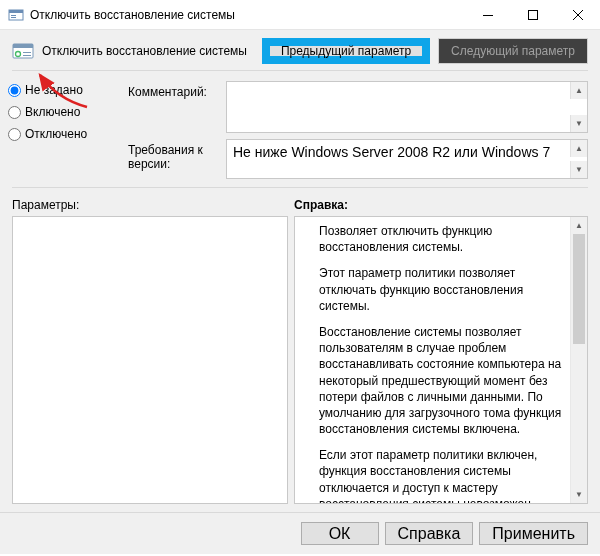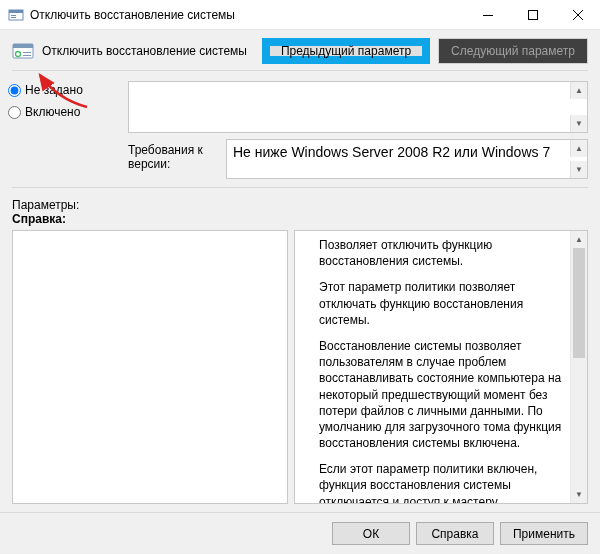--- a/index.html
+++ b/index.html
@@ -112,21 +112,20 @@
   .arrow-annot {
     position: absolute;
     left: 40px; top: 105px;
     pointer-events: none;
   }
 
   .labels-row {
     display: flex;
     padding: 10px 4px 4px 12px;
     font-size: 12px;
-    flex-direction: column;
   }
   .labels-row .left { width: 282px; }
   .labels-row .right { flex: 1; font-weight: bold; }
 
   .panes {
     display: flex;
     gap: 6px;
     padding: 0 12px;
     flex: 1;
     min-height: 0;
@@ -172,21 +171,21 @@
     align-items: center;
     justify-content: flex-end;
     padding: 0 12px;
     gap: 6px;
     margin-top: 8px;
   }
   .footer button.ftr {
     height: 23px;
     min-width: 78px;
     padding: 0 12px;
-    font-size: 12px;
+    font-size: 16px;
     border: 1px solid #adadad;
     background: #e1e1e1;
   }
 </style>
 </head>
 <body>
 
 <div class="titlebar">
   <span class="win-icon">
     <svg width="16" height="16" viewBox="0 0 16 16">
@@ -239,24 +238,29 @@
   <div class="config-area">
     <div class="radio-col">
       <label class="radio-item">
         <input type="radio" name="state" checked="" style="">
         <span>Не задано</span>
       </label>
       <label class="radio-item">
         <input type="radio" name="state" style="">
         <span>Включено</span>
       </label>
+      <label class="radio-item">
+        <input type="radio" name="state" style="">
+        <span>Отключено</span>
+      </label>
     </div>
 
     <div class="right-col">
       <div class="field-row">
+        <div class="field-label">Комментарий:</div>
         <div class="field-box">
           <div class="field-text"></div>
           <div class="scroll-up">▲</div>
           <div class="scroll-dn">▼</div>
         </div>
       </div>
       <div class="field-row">
         <div class="field-label">Требования к версии:</div>
         <div class="field-box small">
           <div class="field-text">Не ниже Windows Server 2008 R2 или Windows 7</div>

